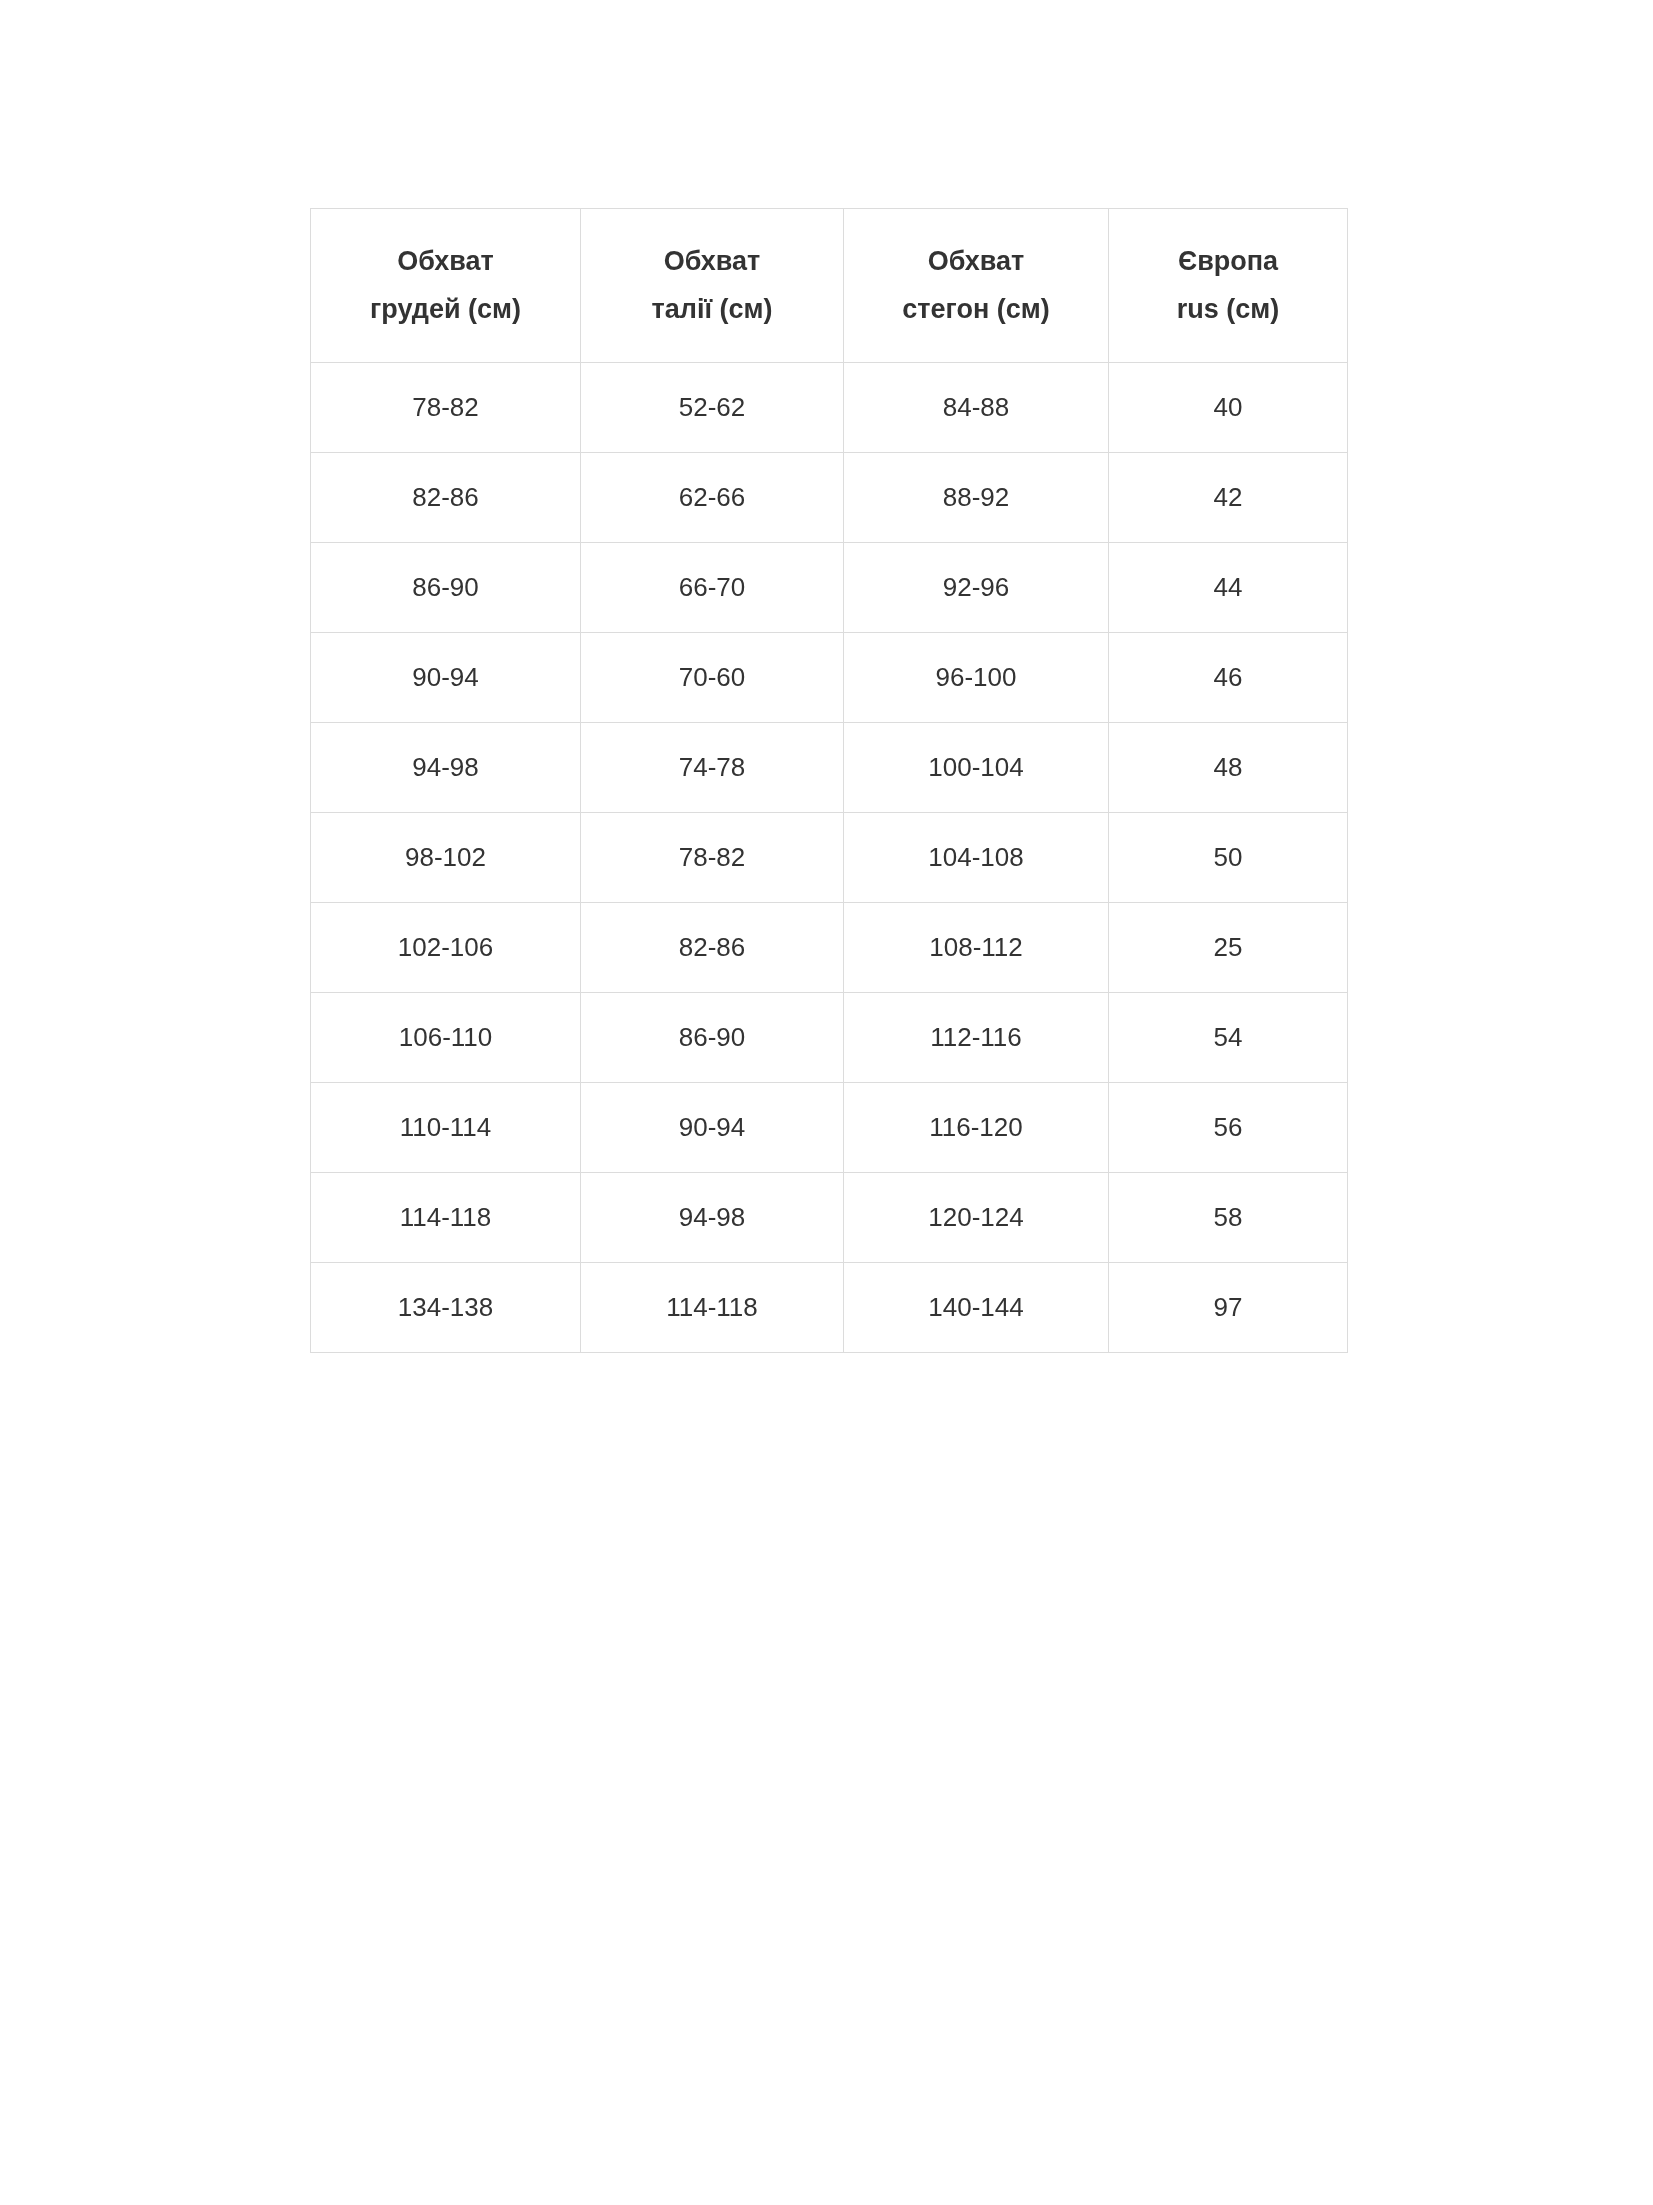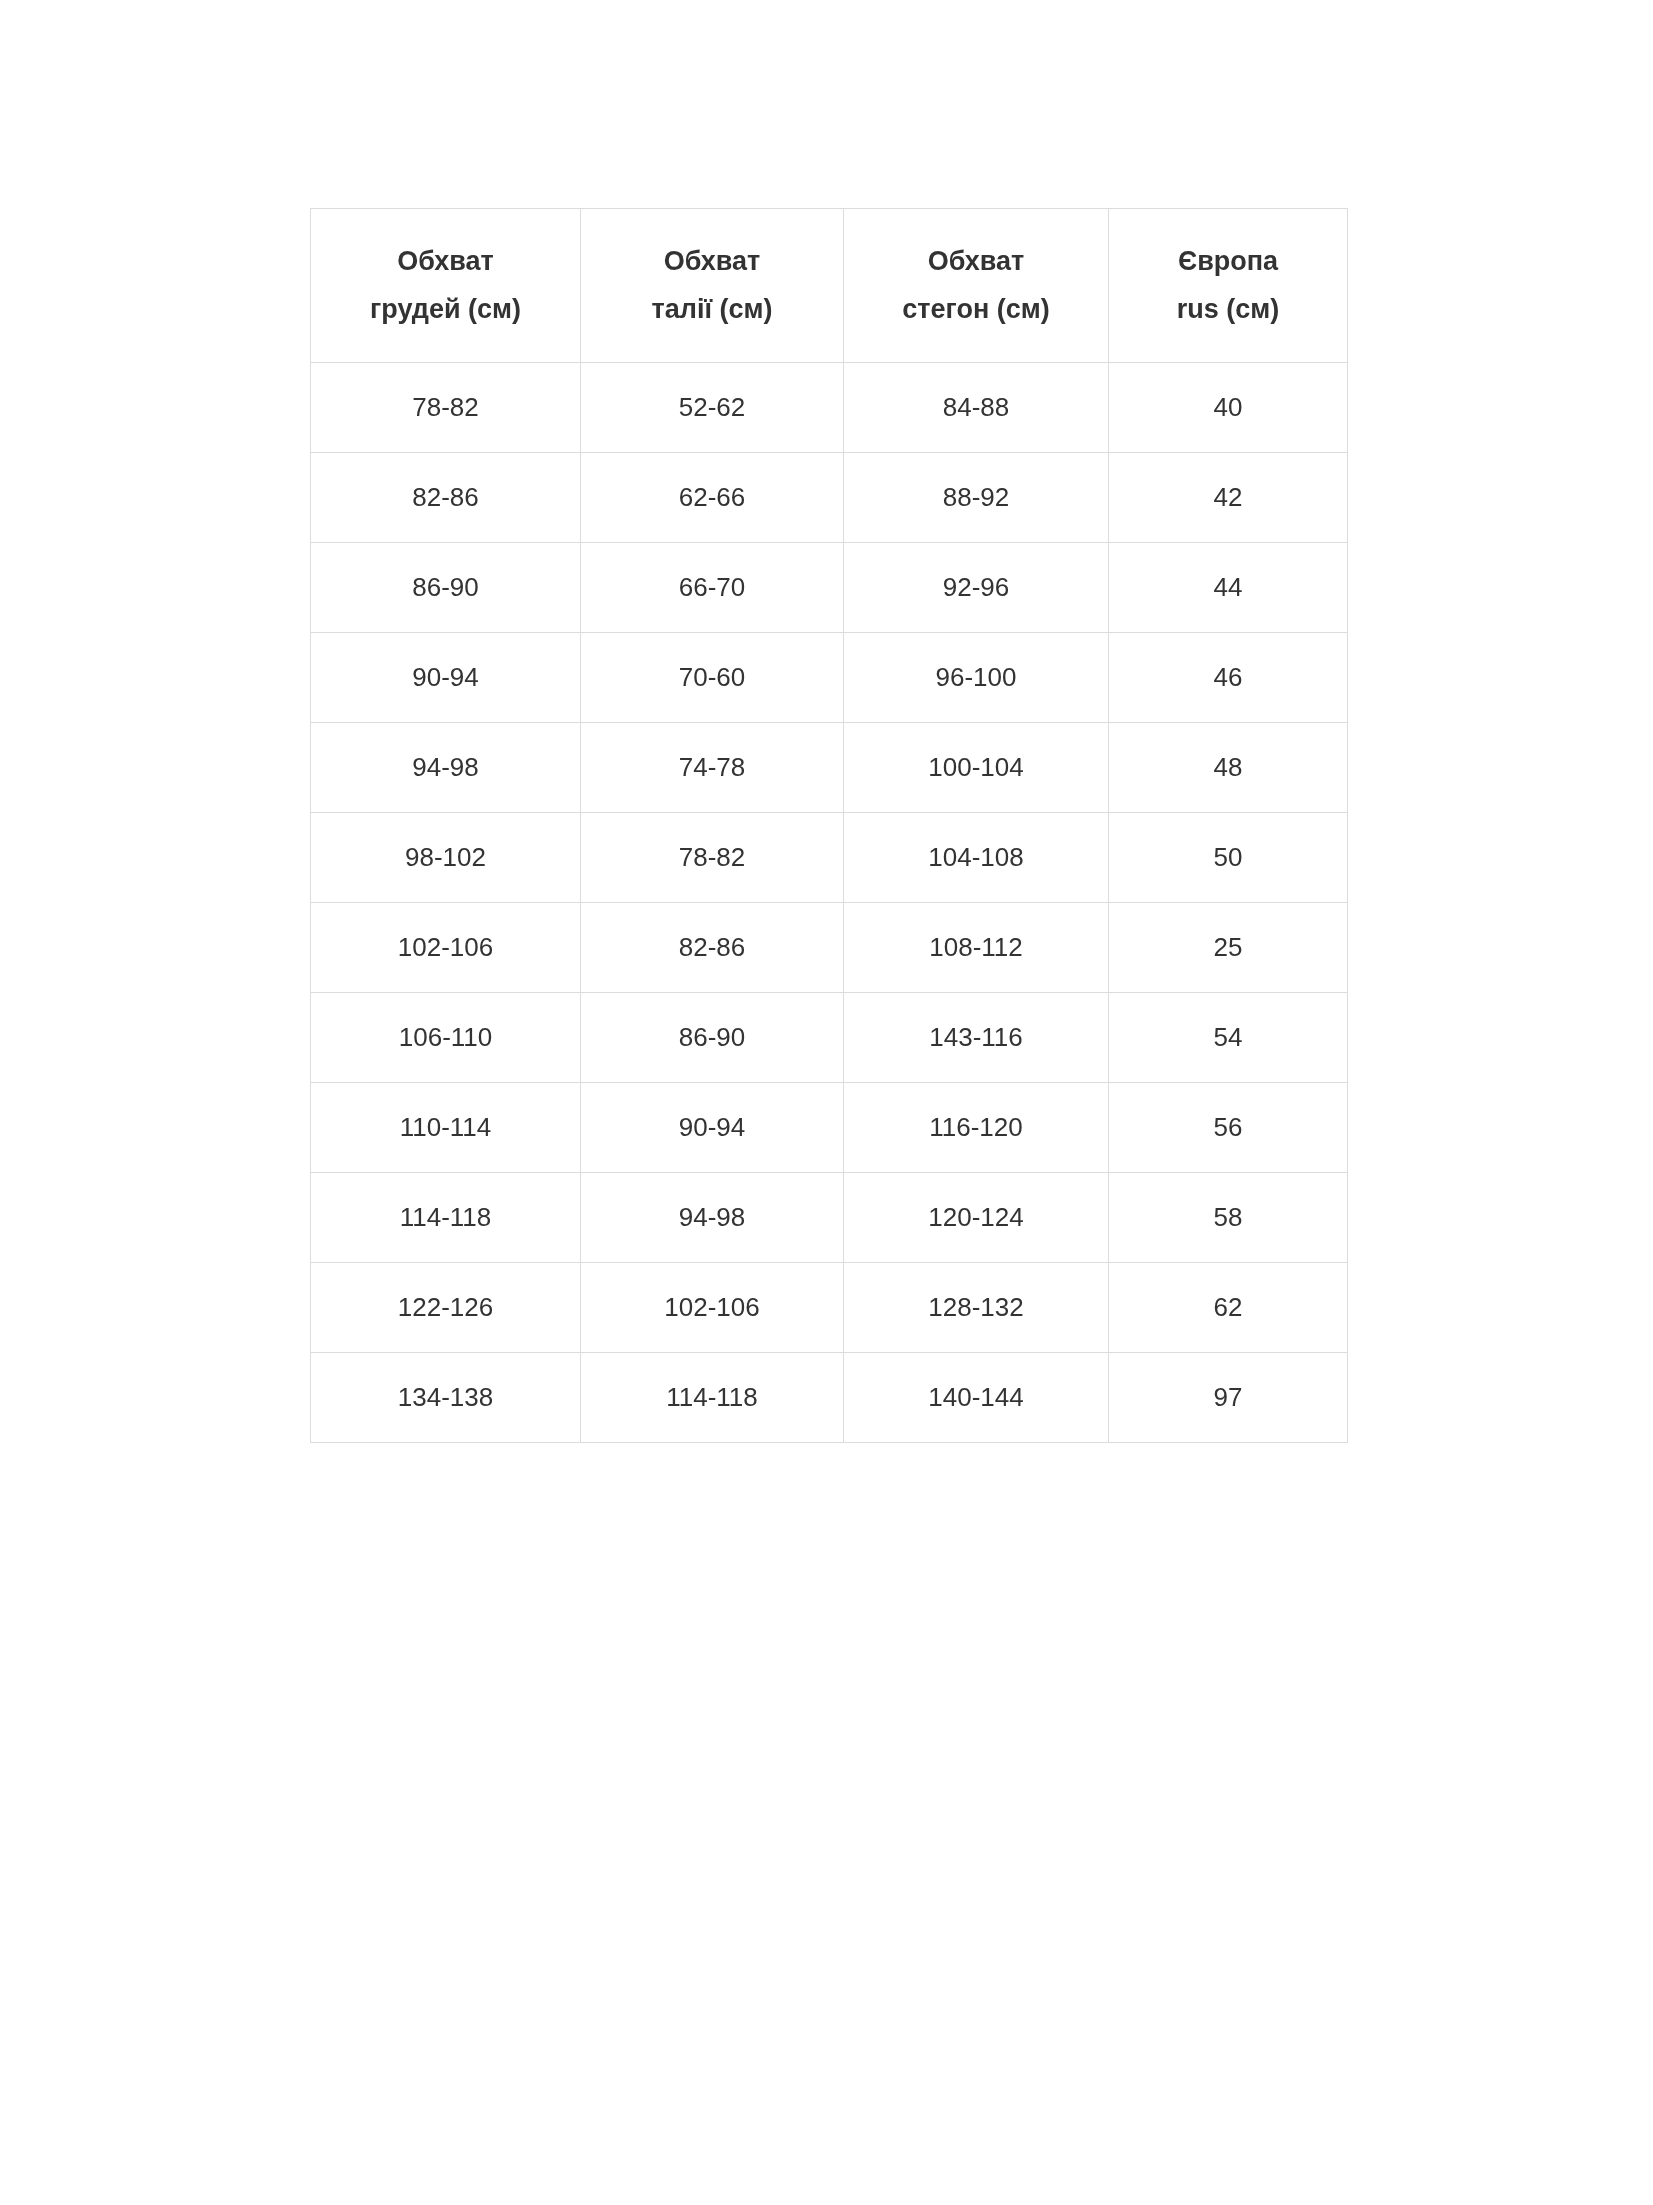--- a/index.html
+++ b/index.html
@@ -112,42 +112,36 @@
         </tr>
         <tr>
           <td>102-106</td>
           <td>82-86</td>
           <td>108-112</td>
           <td>25</td>
         </tr>
         <tr>
           <td>106-110</td>
           <td>86-90</td>
-          <td>143-116</td>
+          <td>112-116</td>
           <td>54</td>
         </tr>
         <tr>
           <td>110-114</td>
           <td>90-94</td>
           <td>116-120</td>
           <td>56</td>
         </tr>
         <tr>
           <td>114-118</td>
           <td>94-98</td>
           <td>120-124</td>
           <td>58</td>
         </tr>
         <tr>
-          <td>122-126</td>
-          <td>102-106</td>
-          <td>128-132</td>
-          <td>62</td>
-        </tr>
-        <tr>
           <td>134-138</td>
           <td>114-118</td>
           <td>140-144</td>
           <td>97</td>
         </tr>
       </tbody>
   </table>
 </div>
 
 

